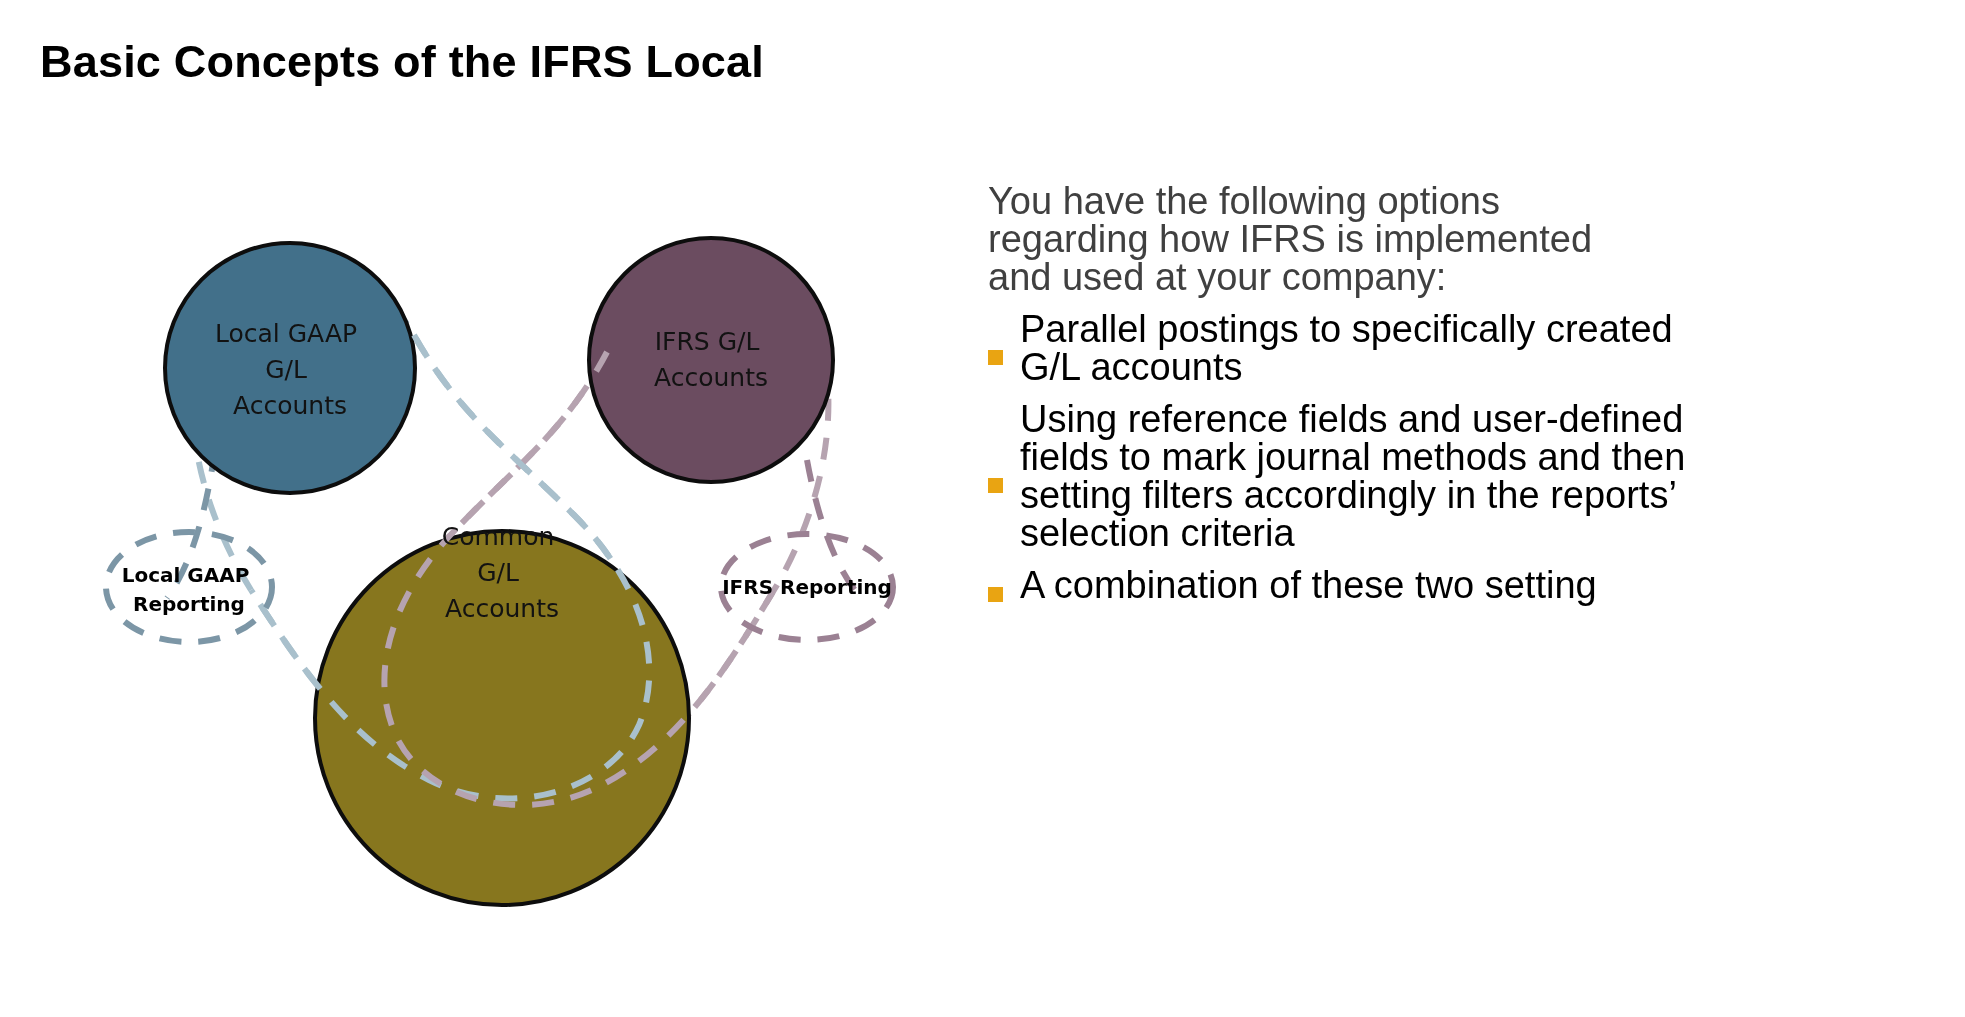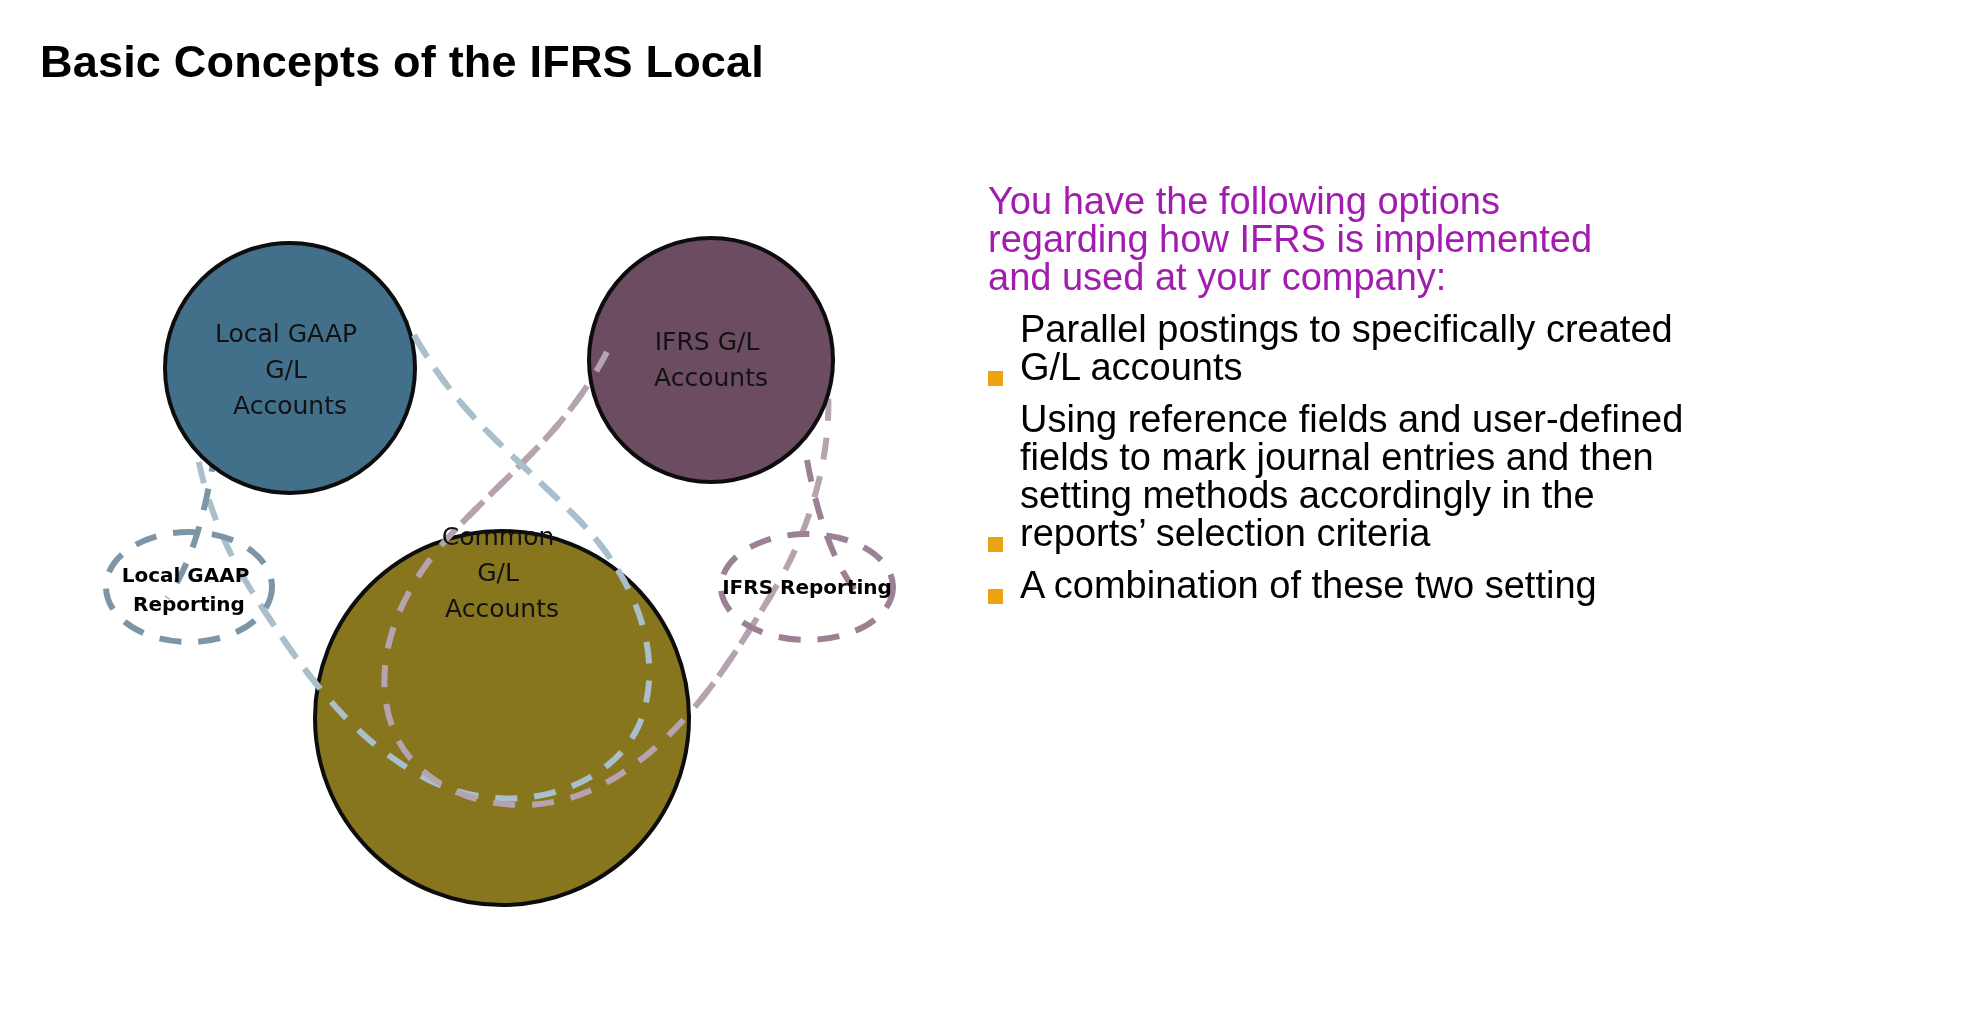--- a/index.html
+++ b/index.html
@@ -56,32 +56,32 @@
   
   .text-col {
     position: absolute;
     left: 988px;
     top: 182px;
     width: 960px;
   }
   .intro {
     font-size: 38px;
     line-height: 1.0;
-    color: #a21caf;
+    color: #404040;
     margin: 0 8px 14px 0;
     max-width: 610px;
   }
   .bullets {
     list-style: none;
     margin: 0;
     padding: 0;
   }
   .bullet-item {
     display: flex;
-    align-items: flex-end;
+    align-items: center;
     margin-bottom: 14px;
   }
   .bullet-marker {
     width: 15px;
     height: 15px;
     background: #E9A412;
     flex: 0 0 auto;
     margin-top: 18px;
     margin-right: 17px;
   }
@@ -171,21 +171,21 @@
 
   <p class="intro">You have the following options regarding how IFRS is implemented and used at your company:</p>
 
   <ul class="bullets">
     <li class="bullet-item">
       <span class="bullet-marker"></span>
       <span class="bullet-text">Parallel postings to specifically created G/L accounts</span>
     </li>
     <li class="bullet-item">
       <span class="bullet-marker"></span>
-      <span class="bullet-text">Using reference fields and user-defined fields to mark journal entries and then setting methods accordingly in the reports’ selection criteria</span>
+      <span class="bullet-text">Using reference fields and user-defined fields to mark journal methods and then setting filters accordingly in the reports’ selection criteria</span>
     </li>
     <li class="bullet-item">
       <span class="bullet-marker"></span>
       <span class="bullet-text">A combination of these two setting</span>
     </li>
   </ul>
 
 </div>
 
 </body></html>

